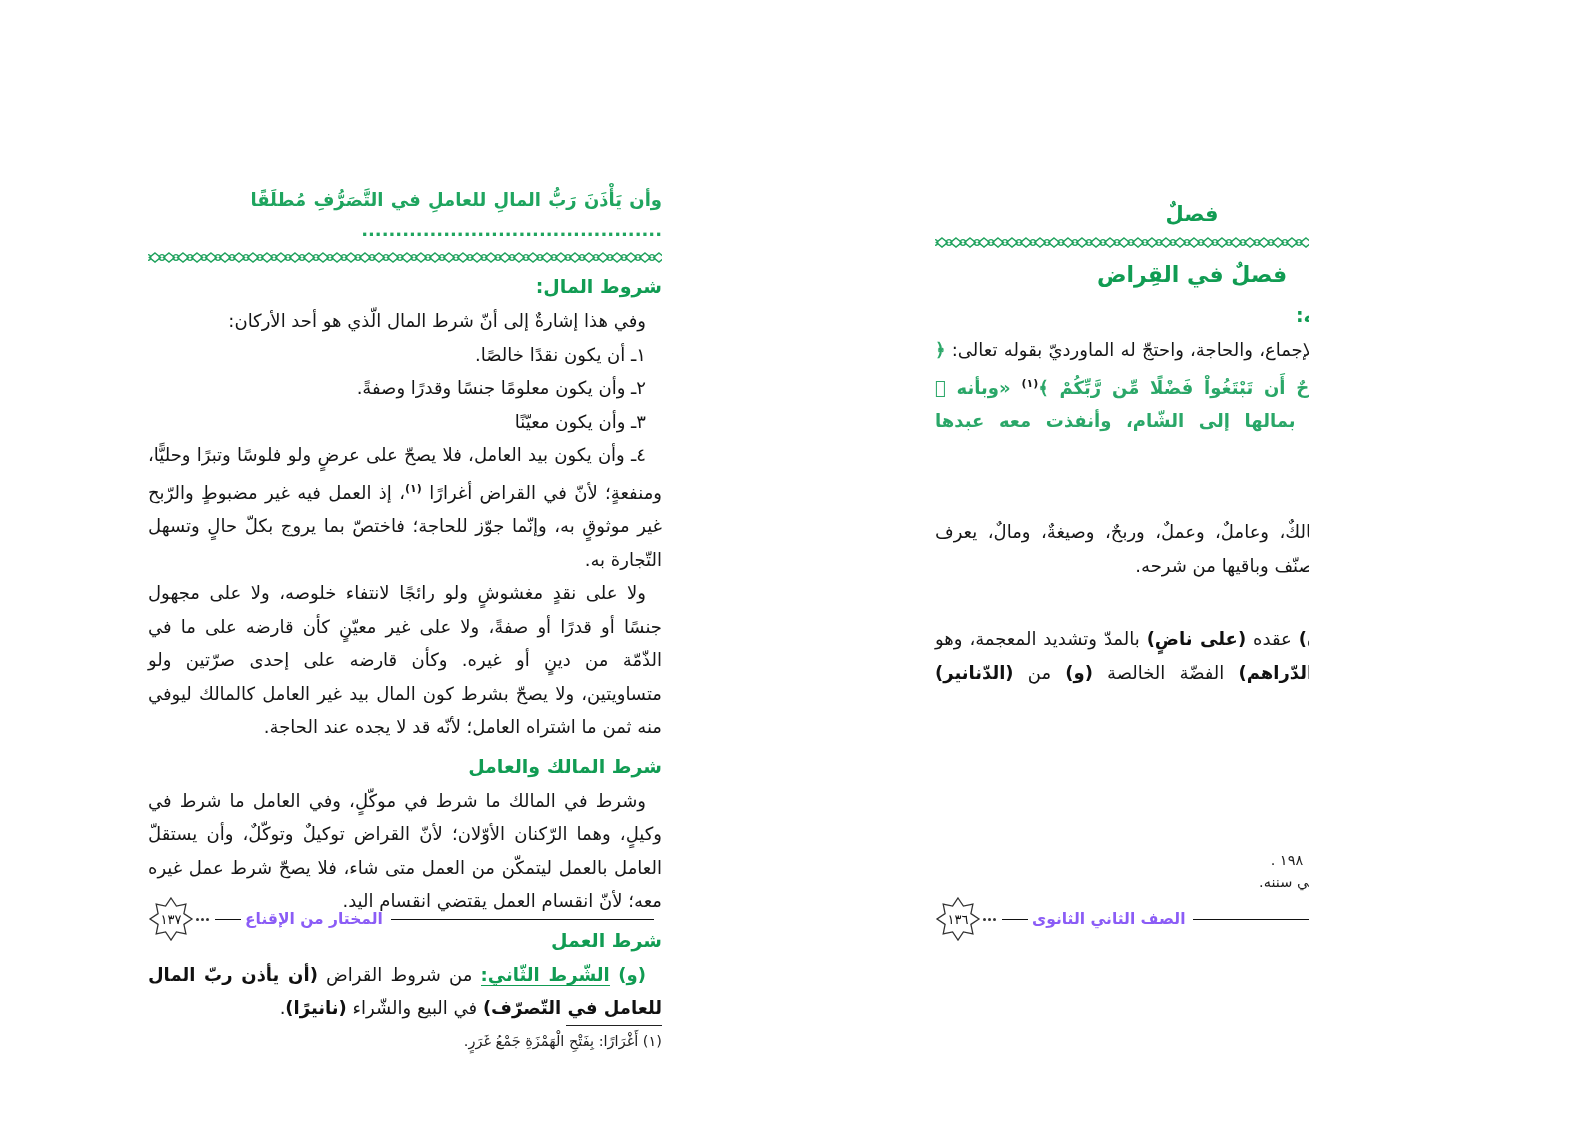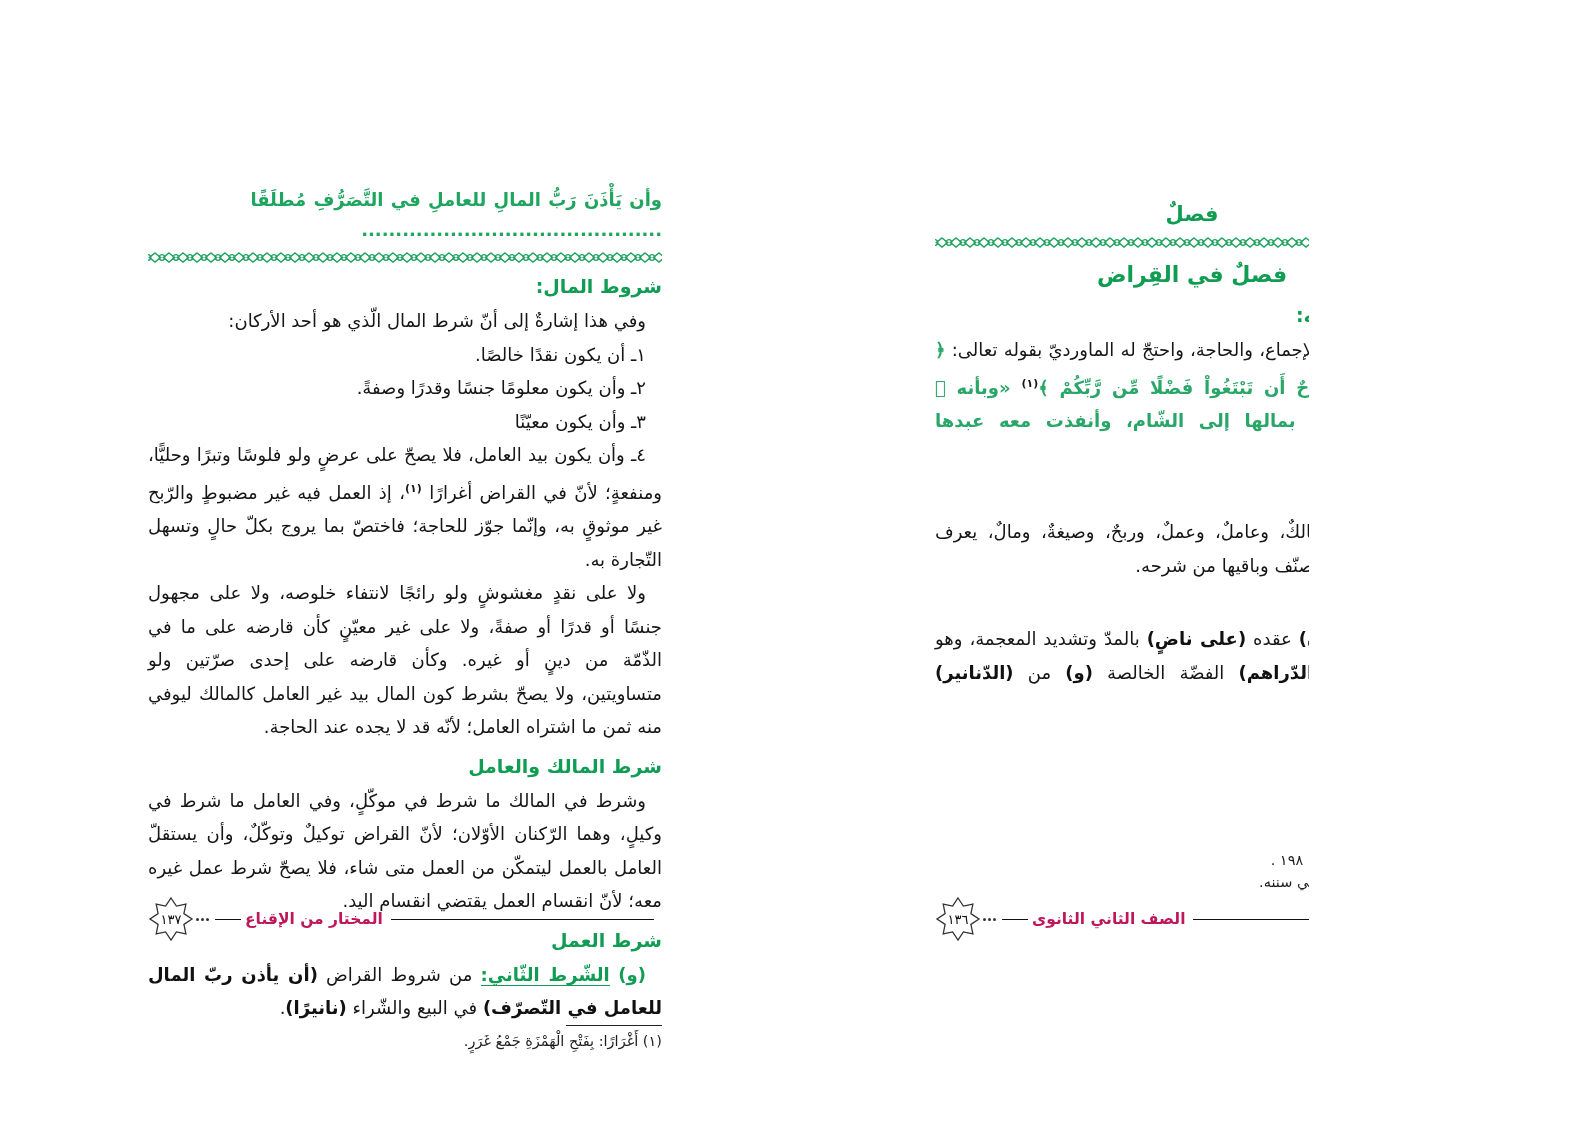--- a/index.html
+++ b/index.html
@@ -29,21 +29,21 @@
   .seg-sup{font-size:11px;vertical-align:7px;font-weight:700;}
 
   .footnotes{margin-top:auto;margin-bottom:50px;}
   .fn-rule{width:96px;border-top:1.6px solid #222;margin-bottom:4px;}
   .fn{font-size:14.5px;line-height:22px;color:#1d1d1d;text-align:right;}
 
   .footer{position:absolute;bottom:0;right:0;left:0;height:48px;display:flex;
           align-items:center;direction:rtl;}
   .footer .long-rule{flex:1 1 auto;border-top:1.7px solid #111;height:0;margin:0 8px;}
   .footer .short-rule{width:26px;border-top:1.7px solid #111;height:0;margin:0 4px;}
-  .footer-title{font-size:15.5px;font-weight:700;color:#be185d;white-space:nowrap;}
+  .footer-title{font-size:15.5px;font-weight:700;color:#8b5cf6;white-space:nowrap;}
   .orn{display:inline-flex;gap:2px;margin:0 2px;}
   .orn i{width:3px;height:3px;border-radius:50%;background:#333;display:block;}
   .star-badge{flex:0 0 auto;line-height:0;}
 </style>
 </head>
 <body>
 
 <div class="canvas">
 
   <svg width="0" height="0" style="position:absolute" aria-hidden="true">

